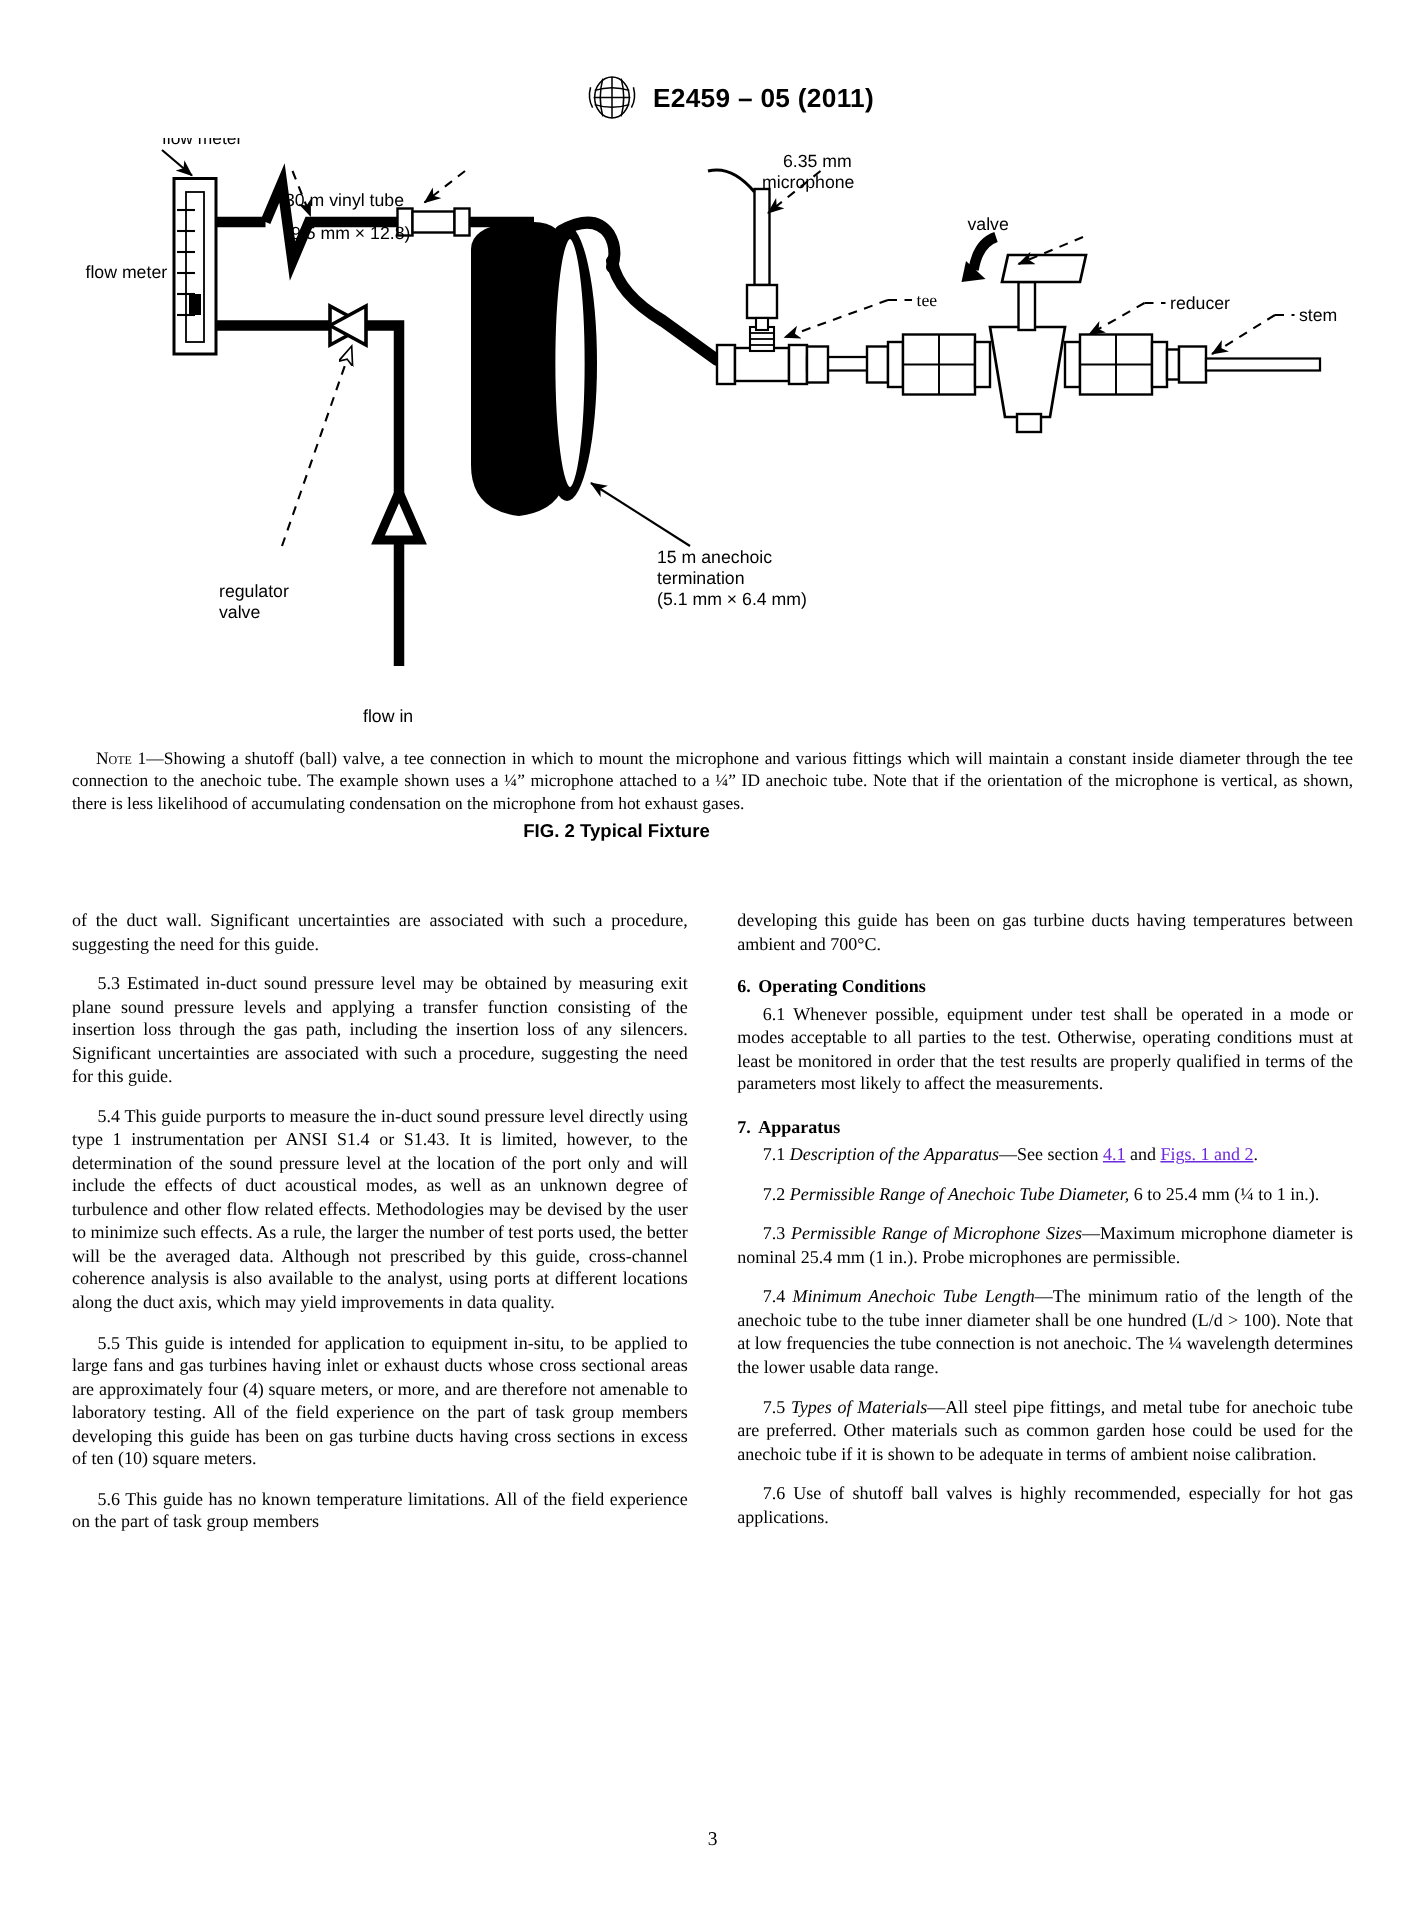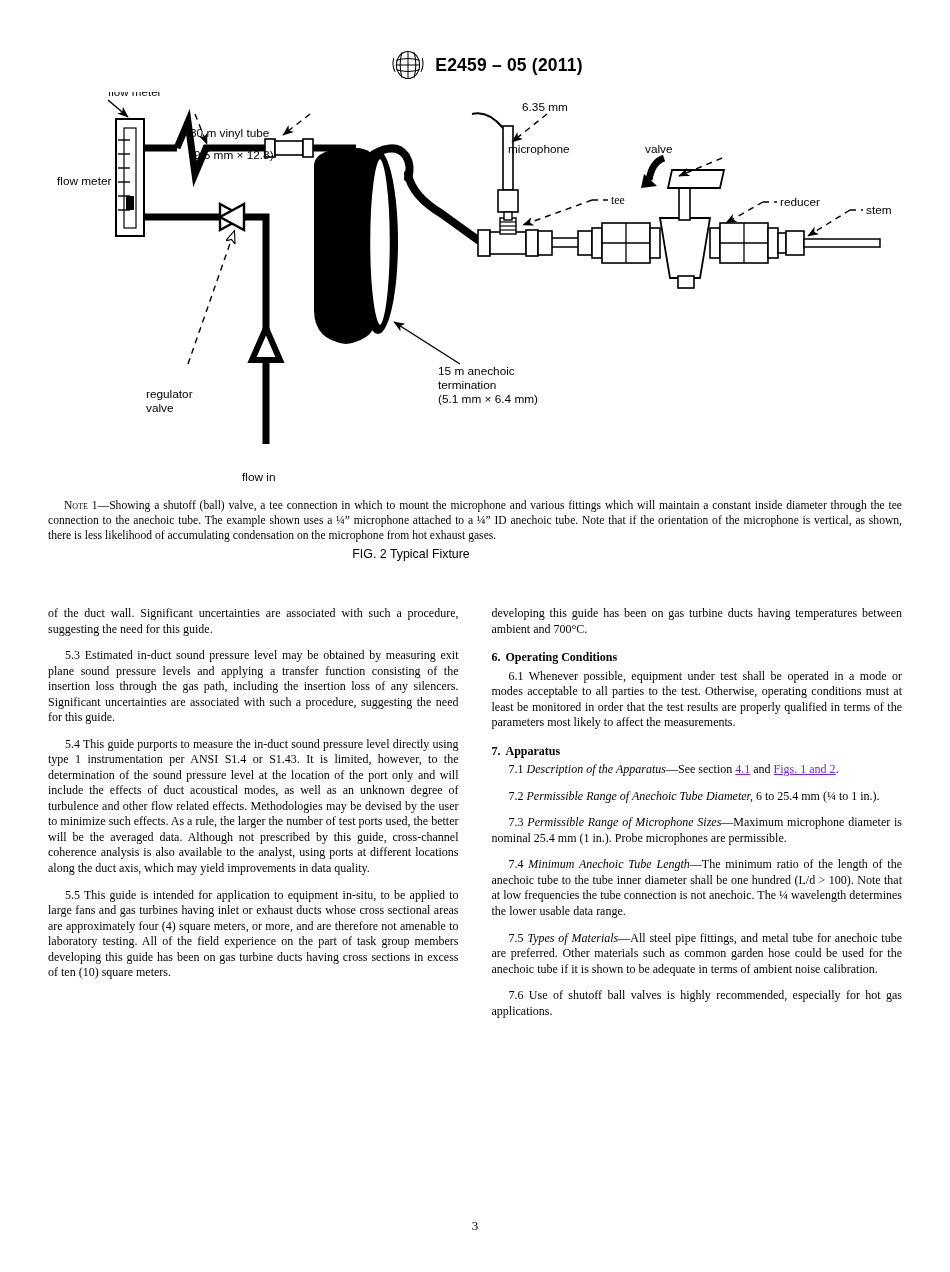--- a/index.html
+++ b/index.html
@@ -64,21 +64,21 @@
     font-size: 11.6px;
   }
   .fig-caption {
     position: absolute;
     top: 547px;
     left: 0;
     width: 822px;
     text-align: center;
     font-family: "Liberation Sans", sans-serif;
     font-size: 12.4px;
-    font-weight: normal;
+    font-weight: bold;
   }
 
   
   .body-cols {
     position: absolute;
     top: 606px;
     left: 48px;
     width: 854px;
     height: 600px;
     display: flex;
@@ -290,21 +290,21 @@
   <text class="flab" x="48" y="4" text-anchor="start">flow meter</text>
   <text class="flab" x="130" y="-56">30 m vinyl tube</text>
 </svg>
 
 <div style="position:absolute;left:0;top:0;width:830px;height:400px;pointer-events:none;font-family:'Liberation Sans',sans-serif;font-size:11.8px;line-height:1.22;">
   <div style="position:absolute;left:-3px;top:82px;">flow meter</div>
   <div style="position:absolute;left:130px;top:34px;">30 m vinyl tube</div>
   <div style="position:absolute;left:130px;top:56px;">(9.5 mm × 12.8)</div>
   <div style="position:absolute;left:258px;top:62px;">coupling</div>
   <div style="position:absolute;left:462px;top:8px;">6.35 mm</div>
-  <div style="position:absolute;left:448px;top:22px;margin-top:28px;">microphone</div>
+  <div style="position:absolute;left:448px;top:22px;">microphone</div>
   <div style="position:absolute;left:551px;top:101px;font-family:Liberation Serif, serif;">tee</div>
   <div style="position:absolute;left:585px;top:50px;">valve</div>
   <div style="position:absolute;left:720px;top:103px;">reducer</div>
   <div style="position:absolute;left:806px;top:111px;">stem</div>
   <div style="position:absolute;left:86px;top:295px;">regulator</div>
   <div style="position:absolute;left:86px;top:309px;">valve</div>
   <div style="position:absolute;left:182px;top:378px;">flow in</div>
   <div style="position:absolute;left:378px;top:272px;">15 m anechoic</div>
   <div style="position:absolute;left:378px;top:286px;">termination</div>
   <div style="position:absolute;left:378px;top:300px;">(5.1 mm × 6.4 mm)</div>
@@ -315,20 +315,21 @@
 
 <div class="fig-caption">FIG. 2 Typical Fixture</div>
 
 <div class="body-cols">
 
   <div class="col">
     <p class="cont">of the duct wall. Significant uncertainties are associated with such a procedure, suggesting the need for this guide.</p>
     <p class="indent tight">5.3  Estimated in-duct sound pressure level may be obtained by measuring exit plane sound pressure levels and applying a transfer function consisting of the insertion loss through the gas path, including the insertion loss of any silencers. Significant uncertainties are associated with such a procedure, suggesting the need for this guide.</p>
     <p class="indent tight">5.4 This guide purports to measure the in-duct sound pressure level directly using type 1 instrumentation per ANSI S1.4 or S1.43. It is limited, however, to the determination of the sound pressure level at the location of the port only and will include the effects of duct acoustical modes, as well as an unknown degree of turbulence and other flow related effects. Methodologies may be devised by the user to minimize such effects. As a rule, the larger the number of test ports used, the better will be the averaged data. Although not prescribed by this guide, cross-channel coherence analysis is also available to the analyst, using ports at different locations along the duct axis, which may yield improvements in data quality.</p>
     <p class="indent tight">5.5 This guide is intended for application to equipment in-situ, to be applied to large fans and gas turbines having inlet or exhaust ducts whose cross sectional areas are approximately four (4) square meters, or more, and are therefore not amenable to laboratory testing. All of the field experience on the part of task group members developing this guide has been on gas turbine ducts having cross sections in excess of ten (10) square meters.</p>
+    <p class="indent tight">5.6  This guide has no known temperature limitations. All of the field experience on the part of task group members</p>
   </div>
 
   <div class="col">
     <p class="cont">developing this guide has been on gas turbine ducts having temperatures between ambient and 700°C.</p>
 
     <p class="sec-head"><span class="num">6.</span><span>Operating Conditions</span></p>
     <p class="indent">6.1  Whenever possible, equipment under test shall be operated in a mode or modes acceptable to all parties to the test. Otherwise, operating conditions must at least be monitored in order that the test results are properly qualified in terms of the parameters most likely to affect the measurements.</p>
 
     <p class="sec-head"><span class="num">7.</span><span>Apparatus</span></p>
 

